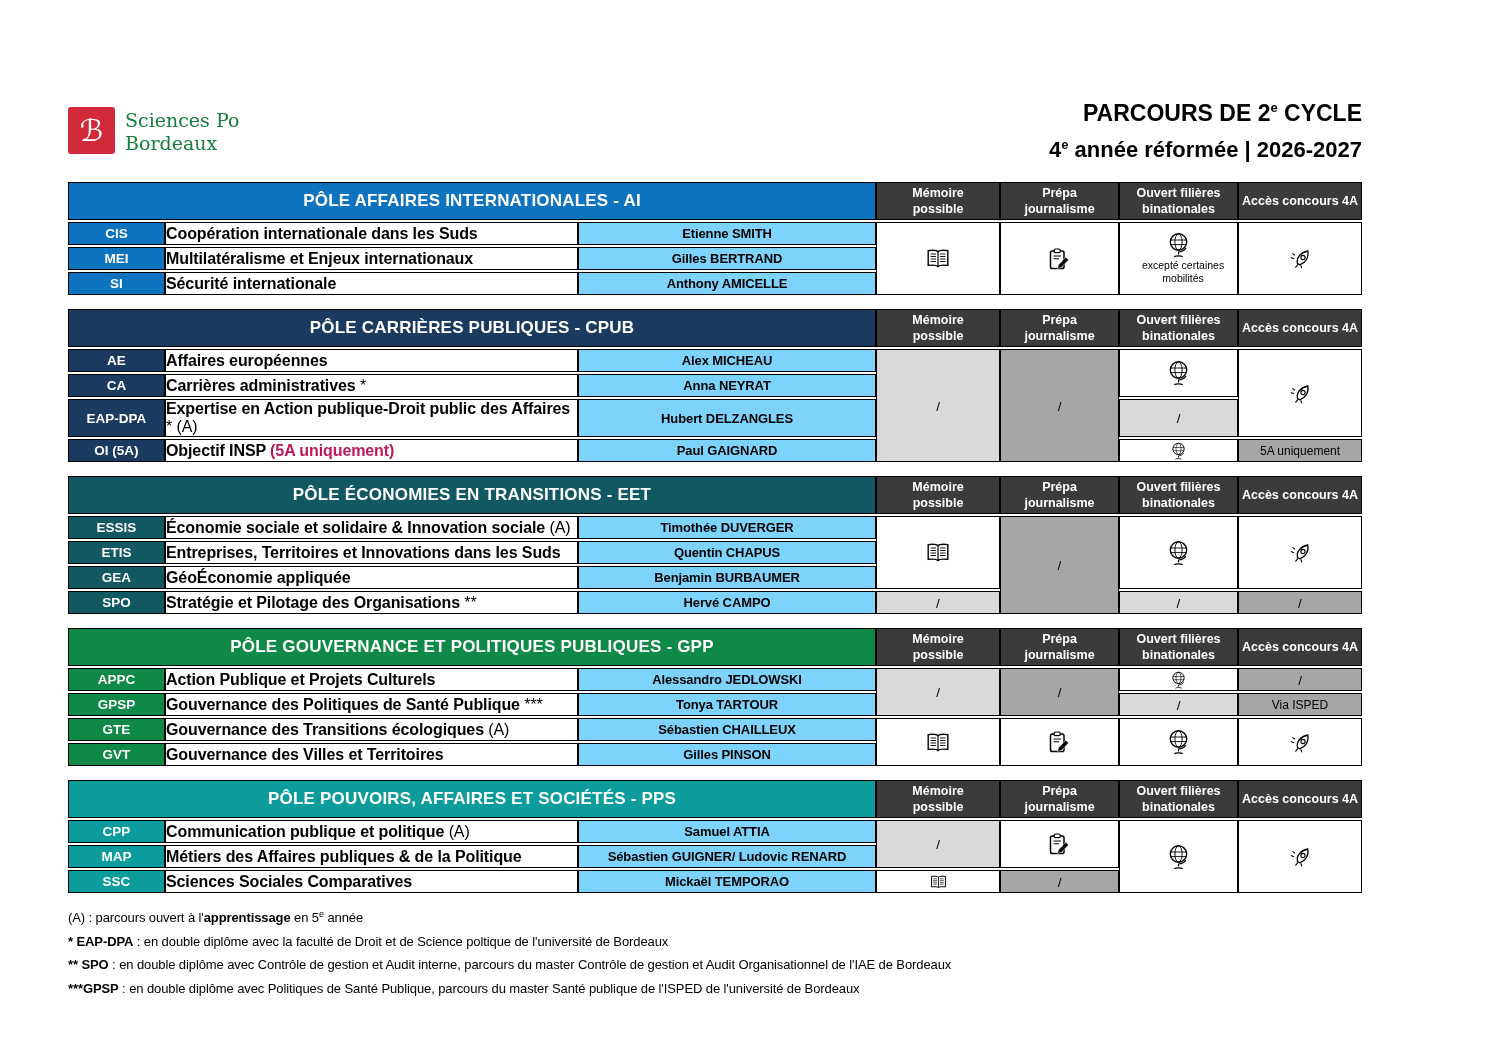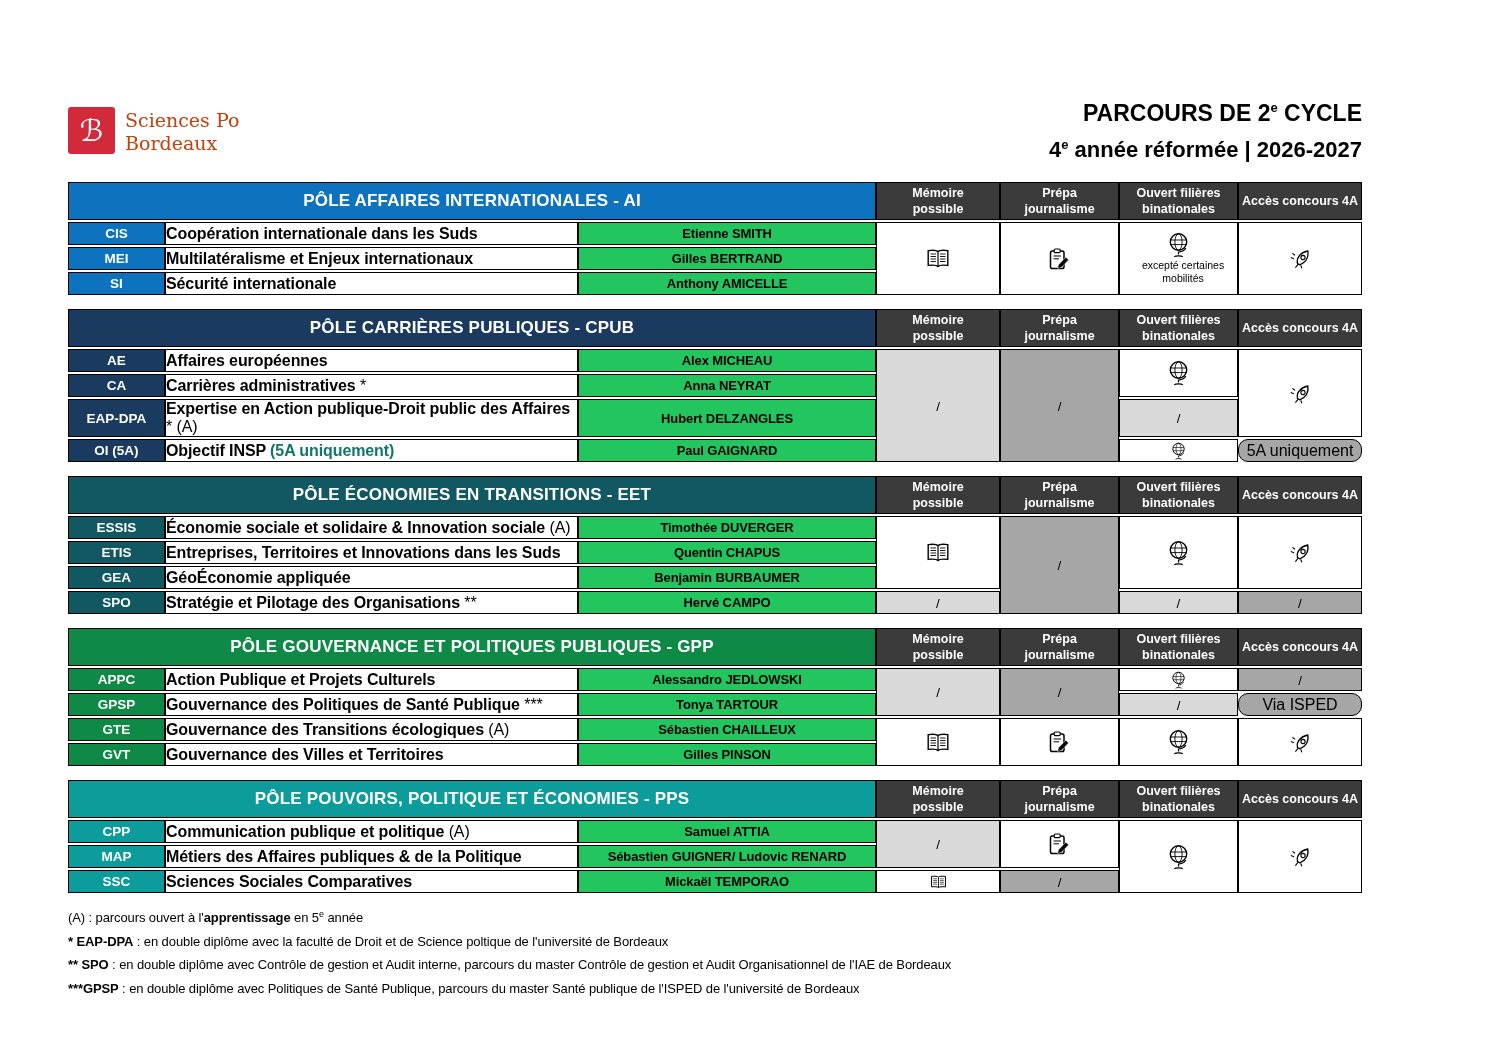--- a/index.html
+++ b/index.html
@@ -2,45 +2,45 @@
 <html><head>
 <meta charset="utf-8">
 <style>
   html,body{margin:0;padding:0;background:#fff;}
   .page{position:relative;width:1496px;height:1058px;background:#fff;overflow:hidden;
         font-family:"Liberation Sans",sans-serif;color:#000;}
   .header{position:relative;height:180px;width:1294px;margin-left:68px;}
   .logo{position:absolute;left:0;top:107px;display:flex;align-items:flex-start;gap:10px;}
   .logo-mark{width:47px;height:47px;background:#D2293B;color:#fff;display:flex;align-items:center;
              justify-content:center;font-size:30px;font-family:"DejaVu Sans",sans-serif;border-radius:3px;}
-  .logo-text{font-family:"DejaVu Serif",serif;font-size:19px;line-height:23px;color:#c2410c;padding-top:2px;}
+  .logo-text{font-family:"DejaVu Serif",serif;font-size:19px;line-height:23px;color:#15803d;padding-top:2px;}
   .titles{position:absolute;left:0;right:0;top:100px;text-align:right;font-family:Liberation Sans, sans-serif;font-weight:700;}
   .t1{font-size:23px;}
   .t2{font-size:22px;margin-top:10px;}
   .titles sup{font-size:13px;}
 
   .tables{margin-left:68px;}
   table.pole-table{border-collapse:separate;border-spacing:0 2px;table-layout:fixed;
                    width:1294px;margin:0 0 10px 0;}
   .pole-table th,.pole-table td{border:1px solid #000;overflow:hidden;padding:0;}
   .pole-title{height:36px;background:var(--pc);color:#fff;font-size:17px;font-weight:700;
               text-align:center;letter-spacing:.2px;}
   .col-head{background:#3B3B3B;color:#fff;font-size:12.5px;font-weight:700;text-align:center;line-height:1.3;}
   .col-head span{display:block;}
   .c-code{background:var(--pc);color:#fff;font-weight:700;font-size:13.5px;text-align:center;height:21px;}
   .c-prog{background:#fff;font-weight:700;font-size:16px;padding-left:6px;letter-spacing:-.1px;}
   .c-prog .note{font-weight:400;}
-  .c-prog .rednote{color:#0f766e;font-weight:700;margin-top:44px;}
-  .c-prof{background:#22c55e;font-weight:700;font-size:13px;text-align:center;letter-spacing:-.1px;}
+  .c-prog .rednote{color:#be185d;font-weight:700;margin-top:44px;}
+  .c-prof{background:#7dd3fc;font-weight:700;font-size:13px;text-align:center;letter-spacing:-.1px;}
   .st{text-align:center;vertical-align:middle;}
   .bg-w{background:#fff;}
   .bg-l{background:#D9D9D9;}
   .bg-m{background:#A6A6A6;}
   .slash{font-size:13.5px;font-weight:400;}
-  .st-text{font-size:16px;font-weight:400;border-radius:10px;}
+  .st-text{font-size:12px;font-weight:400;}
   .ic{display:block;margin:0 auto;}
   .ic.sm{width:17px;height:18px;}
   .cap{font-size:10.5px;line-height:1.25;font-weight:400;margin-top:1px;padding-left:9px;}
 
   .footnotes{margin:14px 0 0 68px;}
   .fn{font-size:13px;margin-bottom:8.5px;letter-spacing:-.1px;}
   .fn .b{font-weight:700;}
   .fn sup{font-size:9px;}
 </style>
 </head>
@@ -396,21 +396,21 @@
           <col style="width:97px">
           <col style="width:413px">
           <col style="width:298px">
           <col style="width:124px">
           <col style="width:119px">
           <col style="width:119px">
           <col style="width:124px">
         </colgroup>
       <tbody>
           <tr>
-        <th class="pole-title" colspan="3">PÔLE POUVOIRS, POLITIQUE ET ÉCONOMIES - PPS</th>
+        <th class="pole-title" colspan="3">PÔLE POUVOIRS, AFFAIRES ET SOCIÉTÉS - PPS</th>
         <th class="col-head">
               <span>Mémoire</span>
               <span>possible</span>
             </th>
         <th class="col-head">
               <span>Prépa</span>
               <span>journalisme</span>
             </th>
         <th class="col-head">
               <span>Ouvert filières</span>

